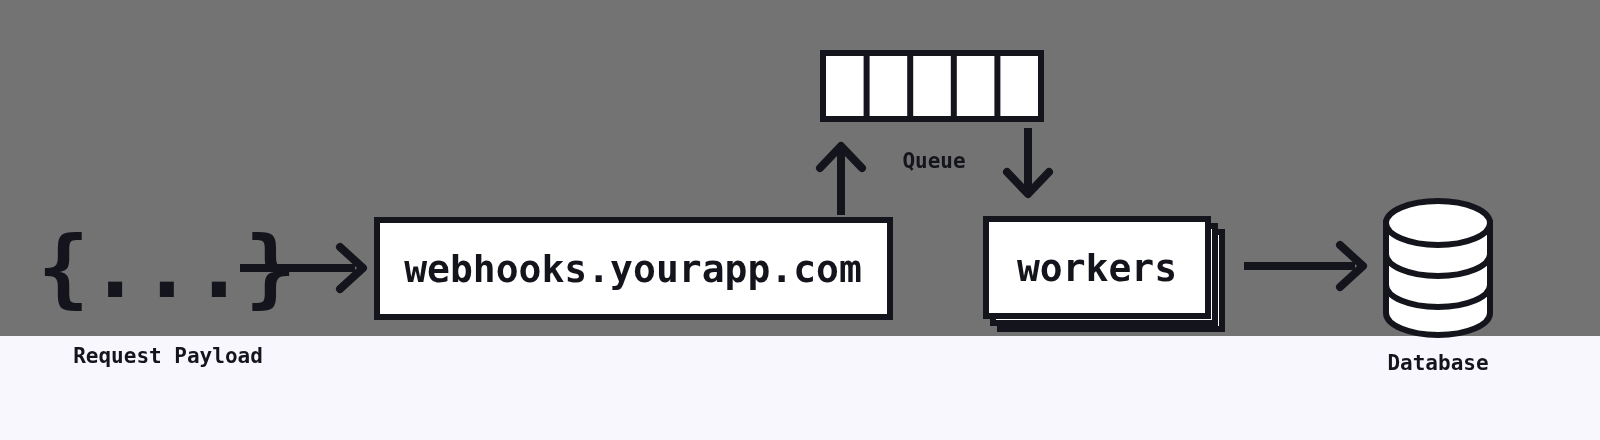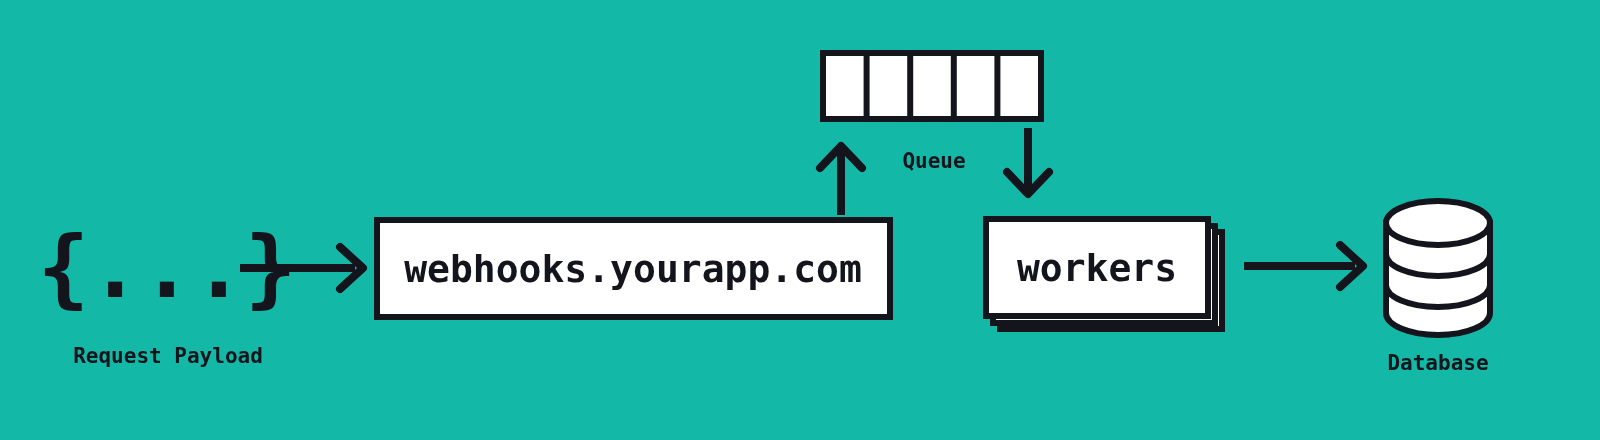--- a/index.html
+++ b/index.html
@@ -10,22 +10,22 @@
   body {
     width: 1600px;
     height: 440px;
     background: #f8f7fd;
     font-family: "DejaVu Sans Mono", monospace;
     overflow: hidden;
   }
   #diagram-root {
     position: relative;
     width: 1600px;
-    height: 440px;
-    background: #14b8a6;
+    height: 336px;
+    background: #737373;
     text-decoration: underline;
   }
   #diagram-svg {
     position: absolute;
     left: 0;
     top: 0;
     width: 1600px;
     height: 440px;
     display: block;
   }

